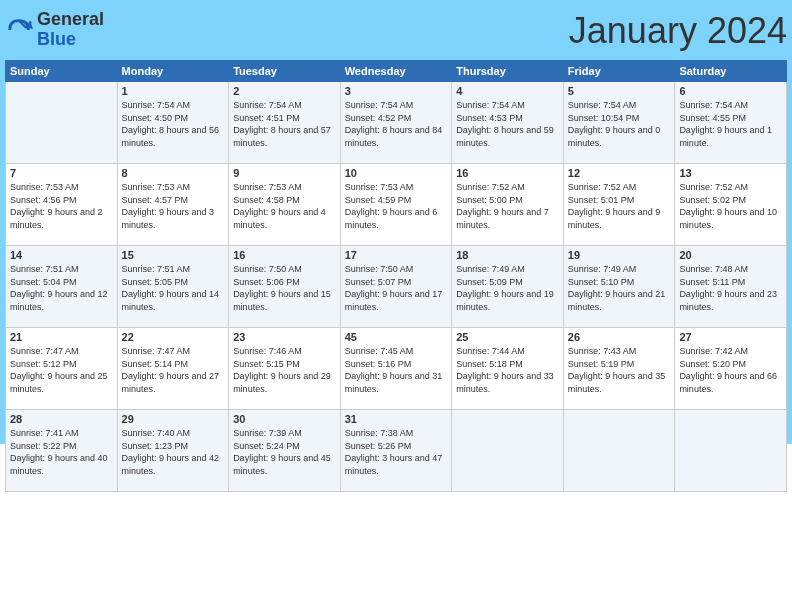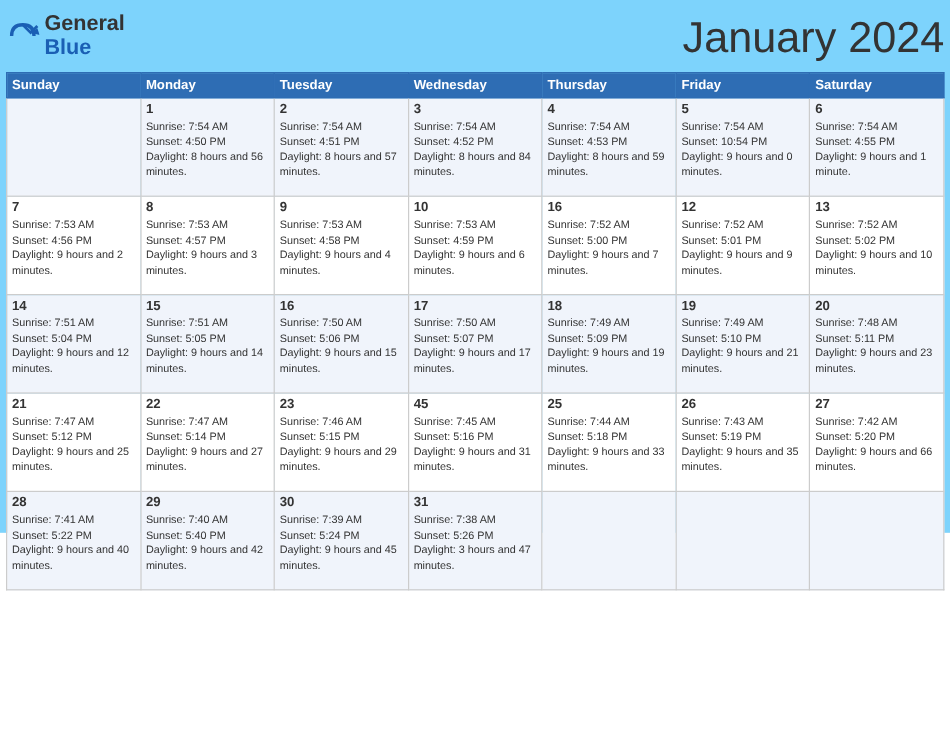--- a/index.html
+++ b/index.html
@@ -360,21 +360,21 @@
         <div class="day-info">
           <div>Sunrise: 7:41 AM</div>
           <div>Sunset: 5:22 PM</div>
           <div>Daylight: 9 hours and 40 minutes.</div>
         </div>
       </td>
           <td>
         <span class="day-number">29</span>
         <div class="day-info">
           <div>Sunrise: 7:40 AM</div>
-          <div>Sunset: 5:40 PM</div>
+          <div>Sunset: 1:23 PM</div>
           <div>Daylight: 9 hours and 42 minutes.</div>
         </div>
       </td>
           <td>
         <span class="day-number">30</span>
         <div class="day-info">
           <div>Sunrise: 7:39 AM</div>
           <div>Sunset: 5:24 PM</div>
           <div>Daylight: 9 hours and 45 minutes.</div>
         </div>

